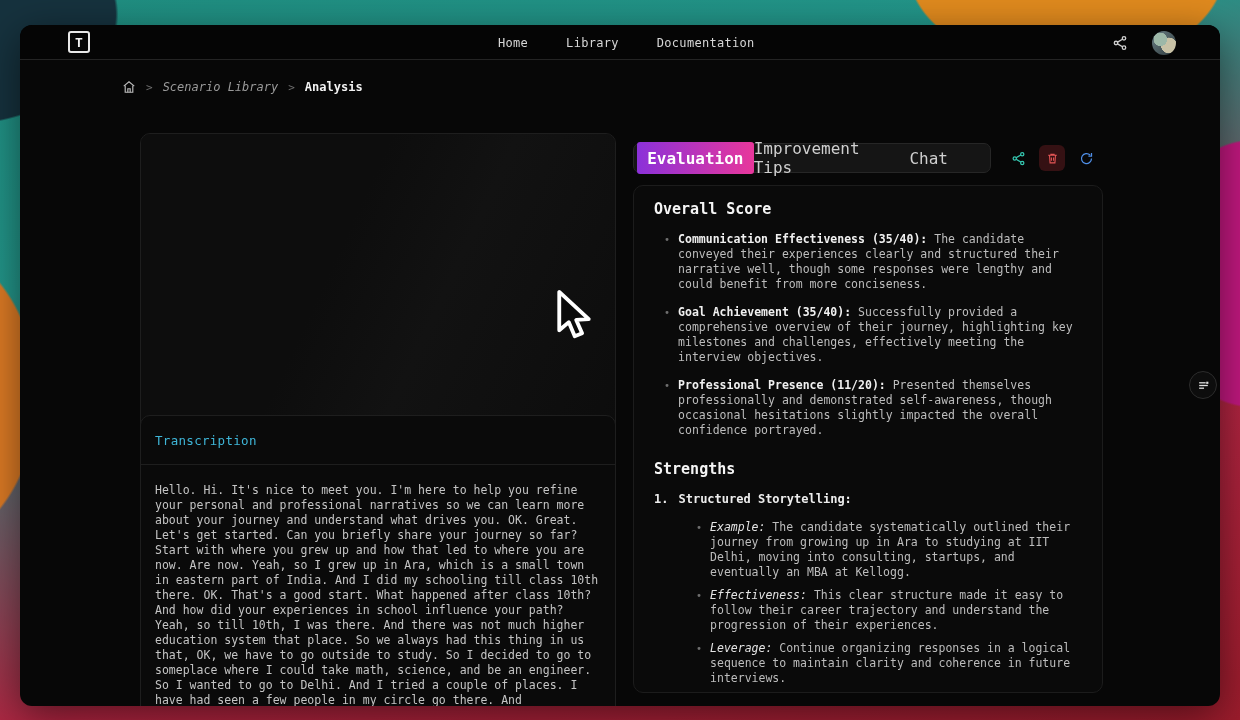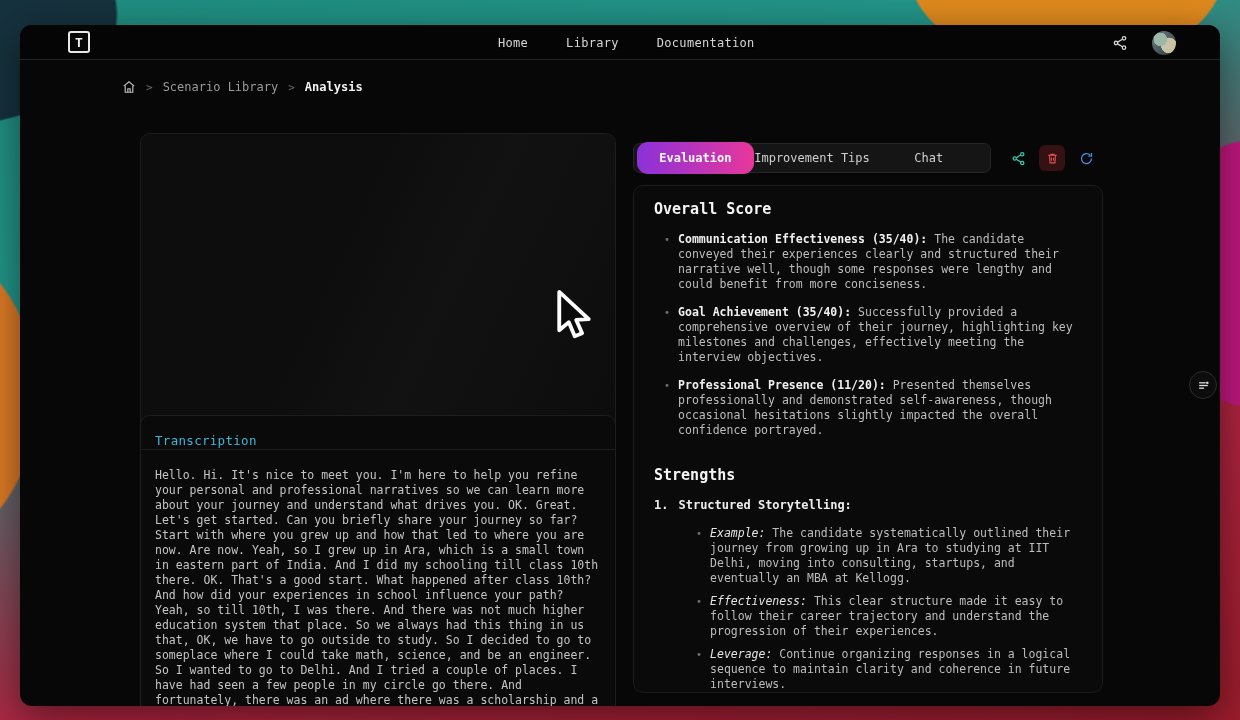--- a/index.html
+++ b/index.html
@@ -36,73 +36,73 @@
     width:24px; height:24px; border-radius:50%;
     background:
       radial-gradient(circle at 35% 35%, #9db8a8 0 30%, transparent 31%),
       radial-gradient(circle at 70% 60%, #c9c2a6 0 35%, transparent 36%),
       linear-gradient(135deg,#6b7f86,#2e3a3c);
   }
   
   .breadcrumb { position:absolute; left:102px; top:55px; display:flex; align-items:center; gap:10px; font-size:12px; color:#9a9a9a; }
   .breadcrumb .sep { color:#6f6f6f; font-size:11px; }
   .breadcrumb .current { color:#f2f2f2; font-weight:bold; }
-  .breadcrumb a { color:#9a9a9a; text-decoration:none; }
+  .breadcrumb a { color:#9a9a9a; text-decoration:none;font-style:italic; }
   
   .video-card {
     position:absolute; left:120px; top:108px; width:476px; height:335px;
     background:#0e0e0e; border:1px solid #1e1e1e; border-radius:10px; overflow:hidden;
   }
   .video-surface { position:absolute; inset:0; background:linear-gradient(115deg,#0d0d0d 40%, #121212 60%, #0c0c0c); }
   .video-controls {
     position:absolute; left:0; bottom:14px; width:100%; height:28px;
     display:flex; align-items:center; padding:0 14px; gap:12px;
   }
   .vtime { color:#cfcfcf; font-size:11px; font-family:"Liberation Sans",sans-serif; }
   .vspacer { flex:1; }
   .vbtn { background:none; border:none; display:flex; align-items:center; justify-content:center; cursor:pointer; padding:0; }
   .progress { position:absolute; left:18px; bottom:6px; width:440px; height:3px; background:#5a5a5a; border-radius:2px; }
   .transcription-card {
     position:absolute; left:120px; top:390px; width:476px; height:420px;
     background:#0a0a0a; border:1px solid #1e1e1e; border-radius:10px;
   }
-  .transcription-head { padding:14px 14px 0 14px; border-bottom:1px solid #1e1e1e; }
+  .transcription-head { padding:14px 14px 15px 14px; border-bottom:1px solid #1e1e1e; }
   .transcription-title { color:#3fb6d8; font-size:12.5px; letter-spacing:.3px; }
   .transcript-text {
     padding:18px 14px; color:#c4c4c4; font-size:11.5px; line-height:15px;
     overflow:hidden; height:320px;
   }
   
   .tabs-row { position:absolute; left:613px; top:118px; width:470px; height:30px; display:flex; align-items:center; }
   .segmented {
     display:flex; align-items:center; background:#151515; border:1px solid #262626;
     border-radius:7px; height:30px; padding:3px; width:358px;
   }
   .tab { flex:1; height:32px; display:flex; align-items:center; justify-content:center;
-    color:#cfcfcf; font-size:12px; border-radius:11px; cursor:pointer; }
+    color:#cfcfcf; font-size:16px; border-radius:3px; cursor:pointer; }
   .tab.active {
     background:linear-gradient(90deg,#8b31d9,#e8379b);
     color:#fff; font-weight:bold;
   }
   .tab-actions { display:flex; align-items:center; gap:8px; margin-left:14px; }
   .icon-btn { width:26px; height:26px; border:none; border-radius:6px; background:transparent;
     display:flex; align-items:center; justify-content:center; cursor:pointer; }
   .icon-btn.trash { background:#351113; }
   .eval-panel {
     position:absolute; left:613px; top:160px; width:470px; height:508px;
     background:#0a0a0a; border:1px solid #1c1c1c; border-radius:10px;
     padding:14px 20px; overflow:hidden;
   }
   .eval-h { color:#f5f5f5; font-size:15px; font-weight:bold; margin-bottom:14px; }
   .score-line { color:#ededed; font-size:12px; font-weight:bold; margin-bottom:16px; }
   .bullet { display:flex; gap:8px; margin:0 0 13px 10px; }
   .bullet .dot { color:#6f6f6f; font-size:10px; line-height:15px; }
   .bullet p { color:#bdbdbd; font-size:11.5px; line-height:15px; }
   .bullet b { color:#f0f0f0; }
-  .strengths-h { margin-top:28px; }
+  .strengths-h { margin-top:22px; }
   .numbered { display:flex; gap:10px; margin-bottom:14px; }
   .numbered .num { color:#ededed; font-size:12px; font-weight:bold; }
   .numbered .ntitle { color:#ededed; font-size:12px; font-weight:bold; }
   .sub-bullet { display:flex; gap:8px; margin:0 0 8px 42px; }
   .sub-bullet .dot { color:#6f6f6f; font-size:10px; line-height:15px; }
   .sub-bullet p { color:#bdbdbd; font-size:11.5px; line-height:15px; }
   .sub-bullet i { color:#e4e4e4; }
   
   .side-fab {
     position:absolute; left:1169px; top:346px; width:28px; height:28px; border-radius:50%;

